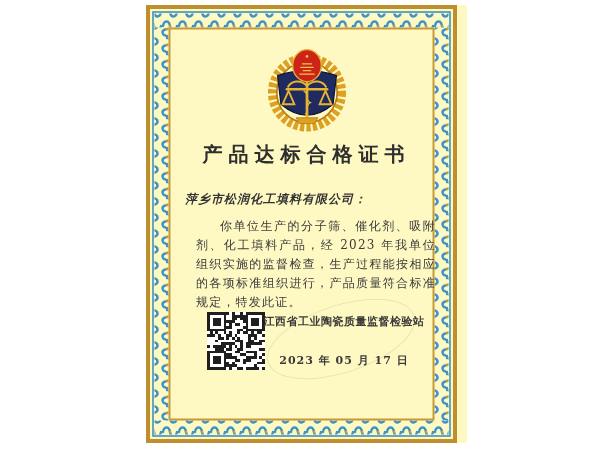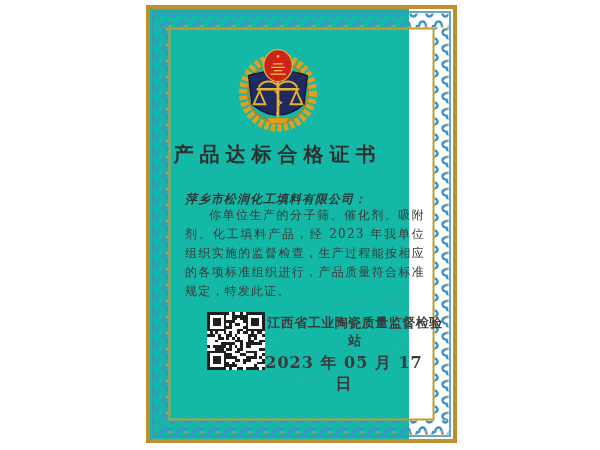--- a/index.html
+++ b/index.html
@@ -1,58 +1,58 @@
 <!DOCTYPE html>
 <html><head>
 <meta charset="utf-8">
 <style>
   html,body{margin:0;padding:0;}
   .stage{
     position:relative;width:600px;height:450px;background:#ffffff;overflow:hidden;
     font-family:"DejaVu Serif","Liberation Serif",serif;color:#3a3a3a;
   }
   .cert{
-    position:absolute;left:146px;top:5px;width:263px;height:438px;background:#14b8a6;
+    position:absolute;left:146px;top:5px;width:321px;height:438px;background:#fef9c3;
   }
   .frame{position:absolute;left:0;top:0;}
   .emblem{position:absolute;left:50%;top:40px;transform:translateX(-50%);}
   .title{
     position:absolute;left:0;top:136px;width:100%;text-align:center;margin:0;
     font-size:20px;font-weight:bold;color:#2e2e2e;letter-spacing:6px;
   }
   .serial{
     position:absolute;left:39px;top:163px;width:240px;text-align:right;padding-right:14px;
     font-size:11px;font-weight:bold;letter-spacing:0.5px;box-sizing:border-box;color:#333;
   }
   .recipient{
     position:absolute;left:39px;top:186px;width:240px;
     font-size:12px;font-weight:bold;letter-spacing:1px;color:#333;font-style:italic;
   }
   .body-text{
-    position:absolute;left:39px;top:201px;width:240px;margin:0;
+    position:absolute;left:39px;top:201px;width:240px;margin:11px;
     font-size:12px;line-height:19px;letter-spacing:1.2px;text-align:justify;
     text-indent:2em;color:#3a3a3a;
   }
   .validity{
     position:absolute;left:39px;top:277px;width:240px;
     font-size:12px;font-weight:bold;letter-spacing:1px;color:#333;
   }
   .qr{
     position:absolute;left:61px;top:307px;width:58px;height:58px;
     display:grid;grid-template-columns:repeat(21,1fr);grid-template-rows:repeat(21,1fr);
     background:#ffffff;
   }
   .qr .on{background:#1f1f1f;}
   .issuer{
     position:absolute;left:108px;top:309px;width:180px;text-align:center;
-    font-size:13px;font-weight:bold;letter-spacing:0.5px;color:#3a3a3a;margin-left:11px;
+    font-size:11px;font-weight:bold;letter-spacing:0.5px;color:#3a3a3a;
   }
   .issue-date{
     position:absolute;left:108px;top:348px;width:180px;text-align:center;
-    font-size:16px;font-weight:bold;letter-spacing:1px;color:#3a3a3a;
+    font-size:11px;font-weight:bold;letter-spacing:1px;color:#3a3a3a;
   }
   .watermark{
     position:absolute;left:118px;top:300px;width:152px;height:66px;
     border:1.5px solid rgba(165,145,120,0.22);border-radius:50%;
     transform:rotate(-18deg);pointer-events:none;
   }
 </style>
 </head>
 <body>
 

